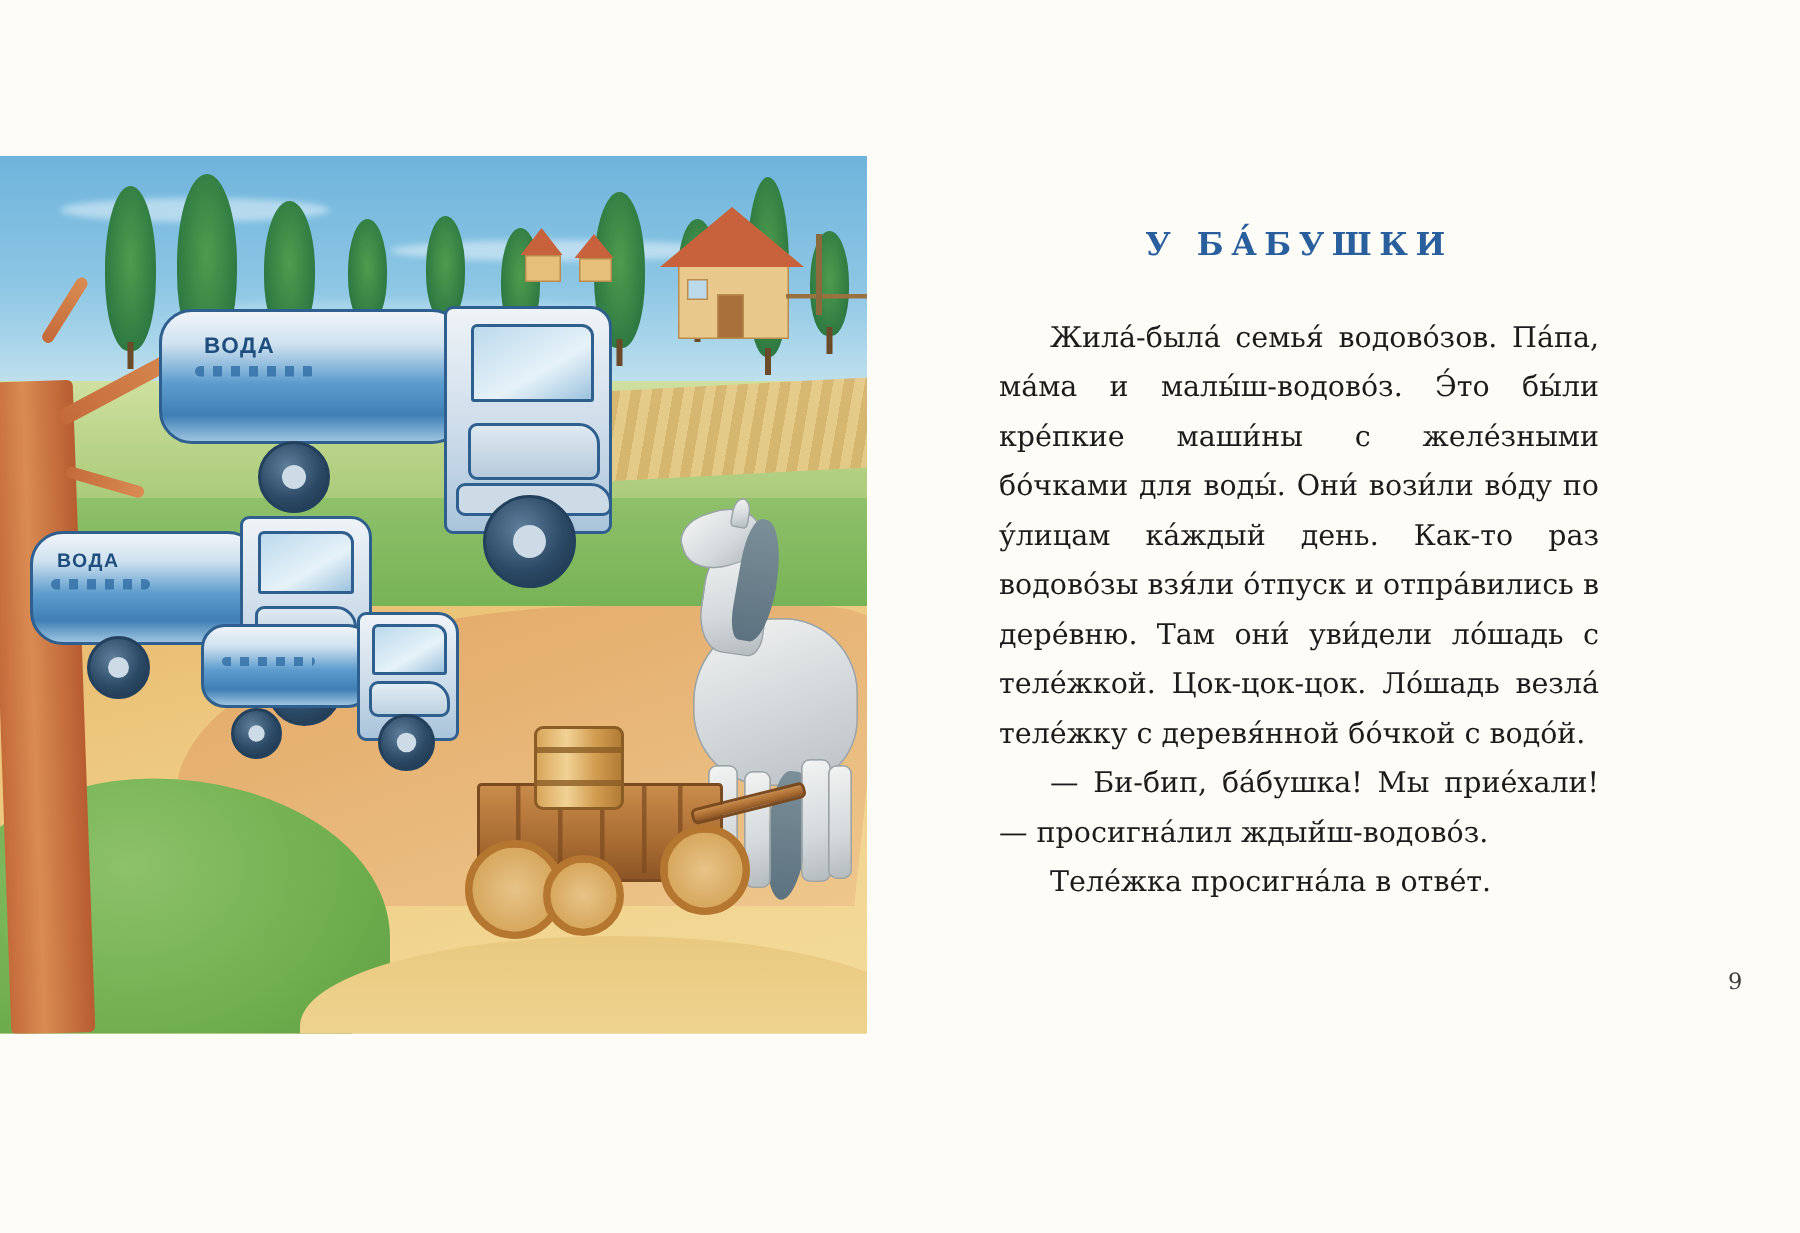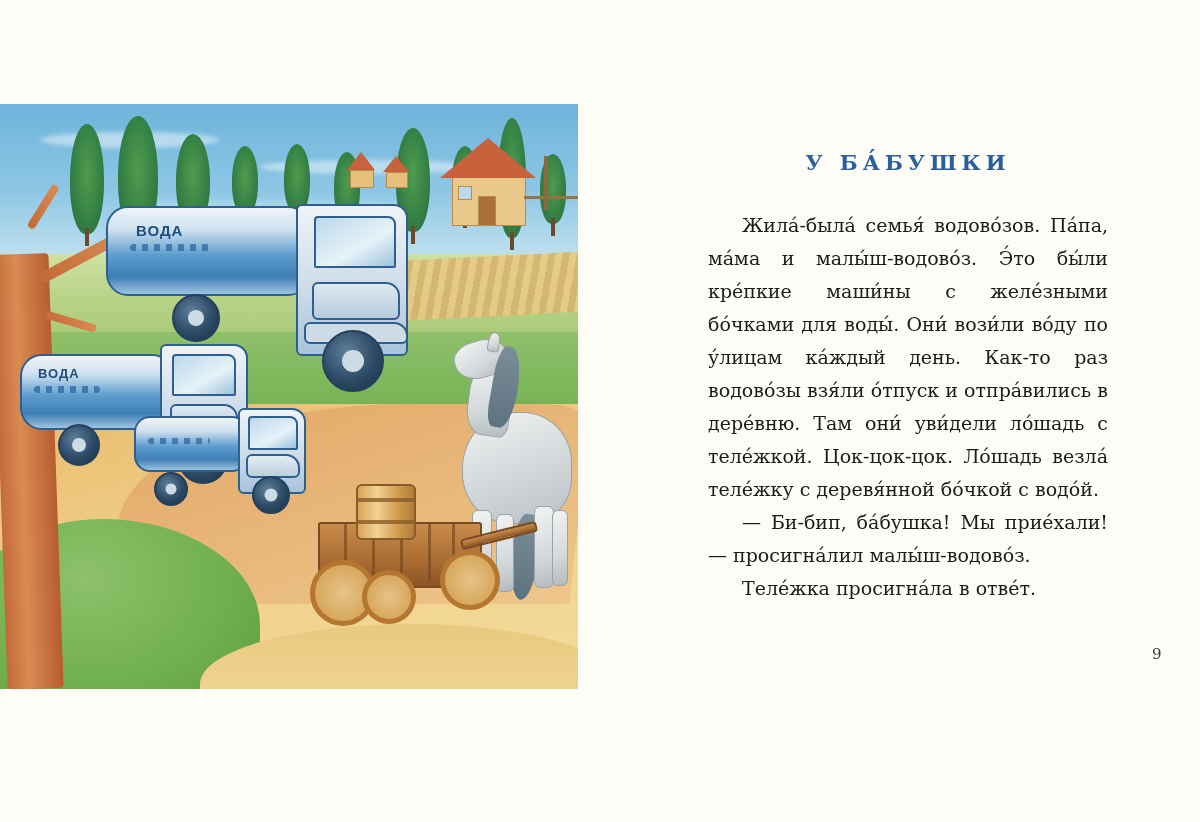--- a/index.html
+++ b/index.html
@@ -216,21 +216,21 @@
     position: absolute;
     left: 0; right: 0;
     height: 4px;
     background: #8a5c26;
     opacity: .8;
   }
 
   
   .text-col {
     position: absolute;
-    left: 708px;
+    left: 666px;
     top: 150px;
     width: 400px;
   }
   .story-title {
     font-family: "DejaVu Serif", serif;
     font-weight: bold;
     font-size: 21px;
     letter-spacing: 5px;
     color: #2a5f9e;
     text-align: center;
@@ -395,19 +395,19 @@
       <div class="cart-wheel" style="left:62px;top:86px;width:44px;height:44px;"></div>
       <div class="cart-wheel" style="left:140px;top:66px;width:50px;height:50px;"></div>
       <div class="cart-body" style="left:160px;top:46px;width:74px;height:7px;transform:rotate(-14deg);border-radius:4px;"></div>
     </div>
 
   </div>
 
   <div class="text-col">
     <h1 class="story-title">У БА́БУШКИ</h1>
     <p class="story-p">Жила́-была́ семья́ водово́зов. Па́па, ма́ма и малы́ш-водово́з. Э́то бы́ли кре́пкие маши́ны с желе́зными бо́чками для воды́. Они́ вози́ли во́ду по у́лицам ка́ждый день. Как-то раз водово́зы взя́ли о́тпуск и отпра́вились в дере́вню. Там они́ уви́дели ло́шадь с теле́жкой. Цок-цок-цок. Ло́шадь везла́ теле́жку с деревя́нной бо́чкой с водо́й.</p>
-    <p class="story-p">— Би-бип, ба́бушка! Мы прие́хали! — просигна́лил малы́ш-водово́з.</p>
+    <p class="story-p">— Би-бип, ба́бушка! Мы прие́хали! — просигна́лил ждый́ш-водово́з.</p>
     <p class="story-p">Теле́жка просигна́ла в отве́т.</p>
   </div>
 
   <div class="page-number">9</div>
 
 </div>
 
 </body></html>

